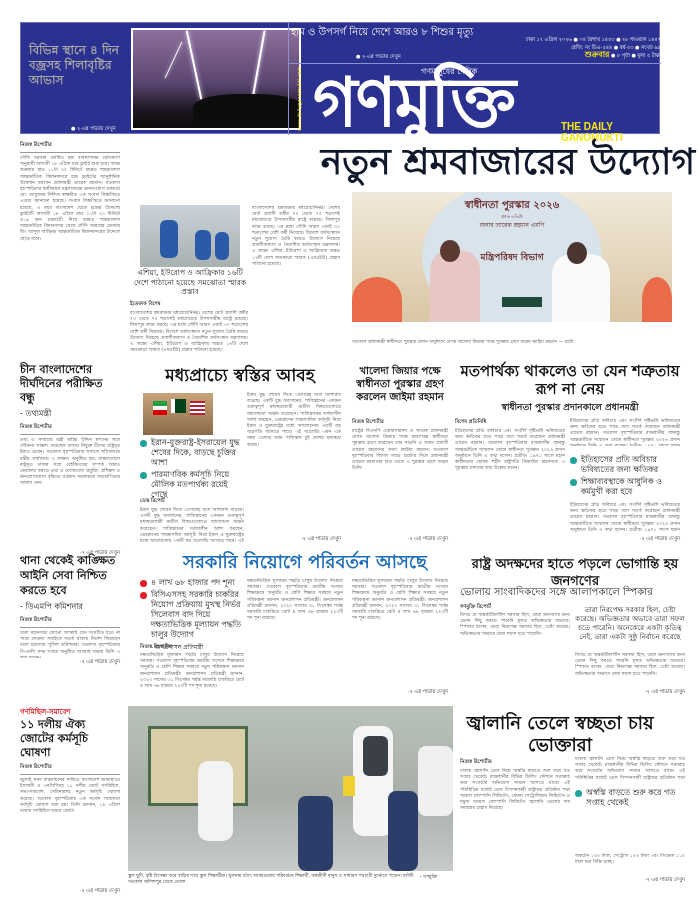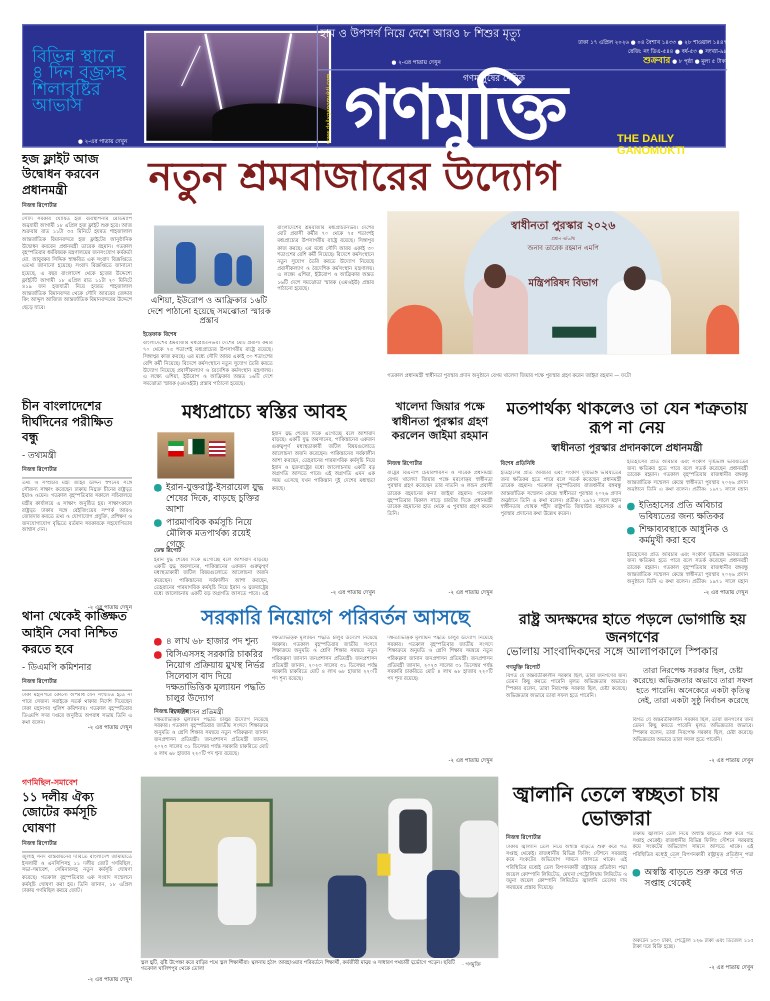--- a/index.html
+++ b/index.html
@@ -1,38 +1,38 @@
 <!DOCTYPE html>
 <html><head>
 <meta charset="utf-8">
 <style>
 *{box-sizing:border-box;margin:0;padding:0}
 body{width:700px;height:910px;background:#fff;font-family:"DejaVu Sans",sans-serif;color:#222;position:relative;overflow:hidden}
 .abs{position:absolute}
 .masthead{left:20px;top:22px;width:640px;height:112px;background:#2b3190;border:1px solid #6a6fc0}
-.teaser{left:8px;top:20px;width:90px;color:#0ea5e9;font-size:16px;line-height:15px;font-weight:normal}
+.teaser{left:8px;top:20px;width:90px;color:#a3a3a3;font-size:12px;line-height:15px;font-weight:bold}
 .teaser-see{left:50px;top:102px;color:#fff;font-size:5px}
 .photo-storm{left:110px;top:5px;width:170px;height:102px;border:2px solid #fff;background:linear-gradient(180deg,#8c6f9a 0%,#5a4570 55%,#201825 80%,#0a0a0a 100%);overflow:hidden}
 .bolt{position:absolute;width:2px;background:#fff;box-shadow:0 0 4px #e9d9ff}
 .trees{position:absolute;bottom:0;left:60px;width:110px;height:34px;background:#0c0c0c;border-radius:40% 40% 0 0}
 .divider-v{left:267px;top:0;width:1px;height:112px;background:#8a8fd0}
 .top-news{left:270px;top:3px;width:190px;height:35px;color:#fff;font-size:10px;line-height:12px}
 .top-news-see{left:335px;top:30px;color:#fff;font-size:5px}
 .dateblock{left:490px;top:12px;width:150px;color:#fff;font-size:5px;text-align:right;line-height:8px}
 .dateblock .day{color:#f5e614;font-size:8px;font-weight:bold}
 .hline{left:268px;top:40px;width:372px;height:1px;background:#8a8fd0}
 .url{left:275px;top:48px;width:8px;height:60px;color:#f5e614;font-size:5px;writing-mode:vertical-rl;transform:rotate(180deg)}
 .tagline{left:400px;top:42px;color:#fff;font-size:8px;font-weight:normal}
 .logo{left:292px;top:48px;color:#fff;font-size:68px;font-weight:bold;line-height:62px;font-family:"DejaVu Serif",serif;letter-spacing:-2px}
 .logo-en{left:540px;top:98px;color:#f5e614;font-size:10px;font-weight:bold;font-family:"Liberation Sans",sans-serif}
 .hed{font-weight:bold;color:#111;line-height:1.15}
 .body{font-size:4.6px;line-height:6.2px;color:#555;text-align:justify;overflow:hidden}
 .byline{font-size:5px;color:#333;font-weight:bold}
 .see{font-size:5px;color:#222;text-align:right}
-.main-hed{left:135px;top:140px;width:560px;color:#7f1d1d;font-size:36px;font-weight:bold;text-align:left;line-height:44px}
+.main-hed{left:135px;top:140px;width:560px;color:#0f172a;font-size:36px;font-weight:bold;text-align:right;line-height:44px}
 .imgbox{background:#c7c2b8;overflow:hidden}
 .bullet{font-size:8px;line-height:10px;color:#222;padding-left:11px;position:relative;margin-bottom:2px}
 .bullet:before{content:"";position:absolute;left:0;top:2px;width:7px;height:7px;border-radius:50%;background:var(--dot)}
 .rule{height:1px;background:#999}
 .red{color:#e41e26}
 .blue{color:#1f6fb8}
 </style>
 </head>
 <body>
 
@@ -54,21 +54,20 @@
     <div><span class="day">শুক্রবার</span> <span>● ৮ পৃষ্ঠা ● মূল্য ৫ টাকা</span></div>
   </div>
   <div class="abs hline"></div>
   <div class="abs url">www.dailyganomukti.com</div>
   <div class="abs tagline">গণমানুষের দৈনিক</div>
   <div class="abs logo">গণমুক্তি</div>
   <div class="abs logo-en">THE DAILY GANOMUKTI</div>
 </div>
 
 <div class="abs" style="left:20px;top:138px;width:100px">
-  <div class="hed" style="font-size:11px;line-height:14px">হজ ফ্লাইট আজ উদ্বোধন করবেন প্রধানমন্ত্রী</div>
   <div class="byline" style="margin:3px 0">নিজস্ব রিপোর্টার</div>
   <div class="rule"></div>
   <div class="body" style="height:158px;margin-top:2px">সৌদি সরকার ঘোষিত হজ ব্যবস্থাপনার রোডম্যাপ অনুযায়ী আগামী ১৮ এপ্রিল হজ ফ্লাইট শুরু হবে। আজ শুক্রবার রাত ১১টা ৩৫ মিনিটে হযরত শাহজালাল আন্তর্জাতিক বিমানবন্দরে হজ ফ্লাইটের আনুষ্ঠানিক উদ্বোধন করবেন প্রধানমন্ত্রী তারেক রহমান। গতকাল বৃহস্পতিবার ধর্মবিষয়ক মন্ত্রণালয়ের জনসংযোগ কর্মকর্তা মো. আবুবকর সিদ্দিক স্বাক্ষরিত এক সংবাদ বিজ্ঞপ্তিতে এতথ্য জানানো হয়েছে। সংবাদ বিজ্ঞপ্তিতে জানানো হয়েছে, এ বছর বাংলাদেশ থেকে হজের উদ্দেশ্যে ফ্লাইটটি আগামী ১৮ এপ্রিল রাত ১১টা ২০ মিনিটে ৪১৯ জন হজযাত্রী নিয়ে হযরত শাহজালাল আন্তর্জাতিক বিমানবন্দর থেকে সৌদি আরবের জেদ্দার কিং আব্দুল আজিজ আন্তর্জাতিক বিমানবন্দরের উদ্দেশে ছেড়ে যাবে।</div>
 </div>
 
 <div class="abs main-hed">নতুন শ্রমবাজারের উদ্যোগ</div>
 
 <div class="abs imgbox" style="left:140px;top:205px;width:100px;height:62px;background:linear-gradient(180deg,#c9d2d8,#a8b0b0)">
   <div style="position:absolute;left:20px;top:15px;width:18px;height:38px;background:#2a5aa8;border-radius:6px"></div>
   <div style="position:absolute;left:55px;top:25px;width:16px;height:30px;background:#2a5aa8;border-radius:6px"></div>

